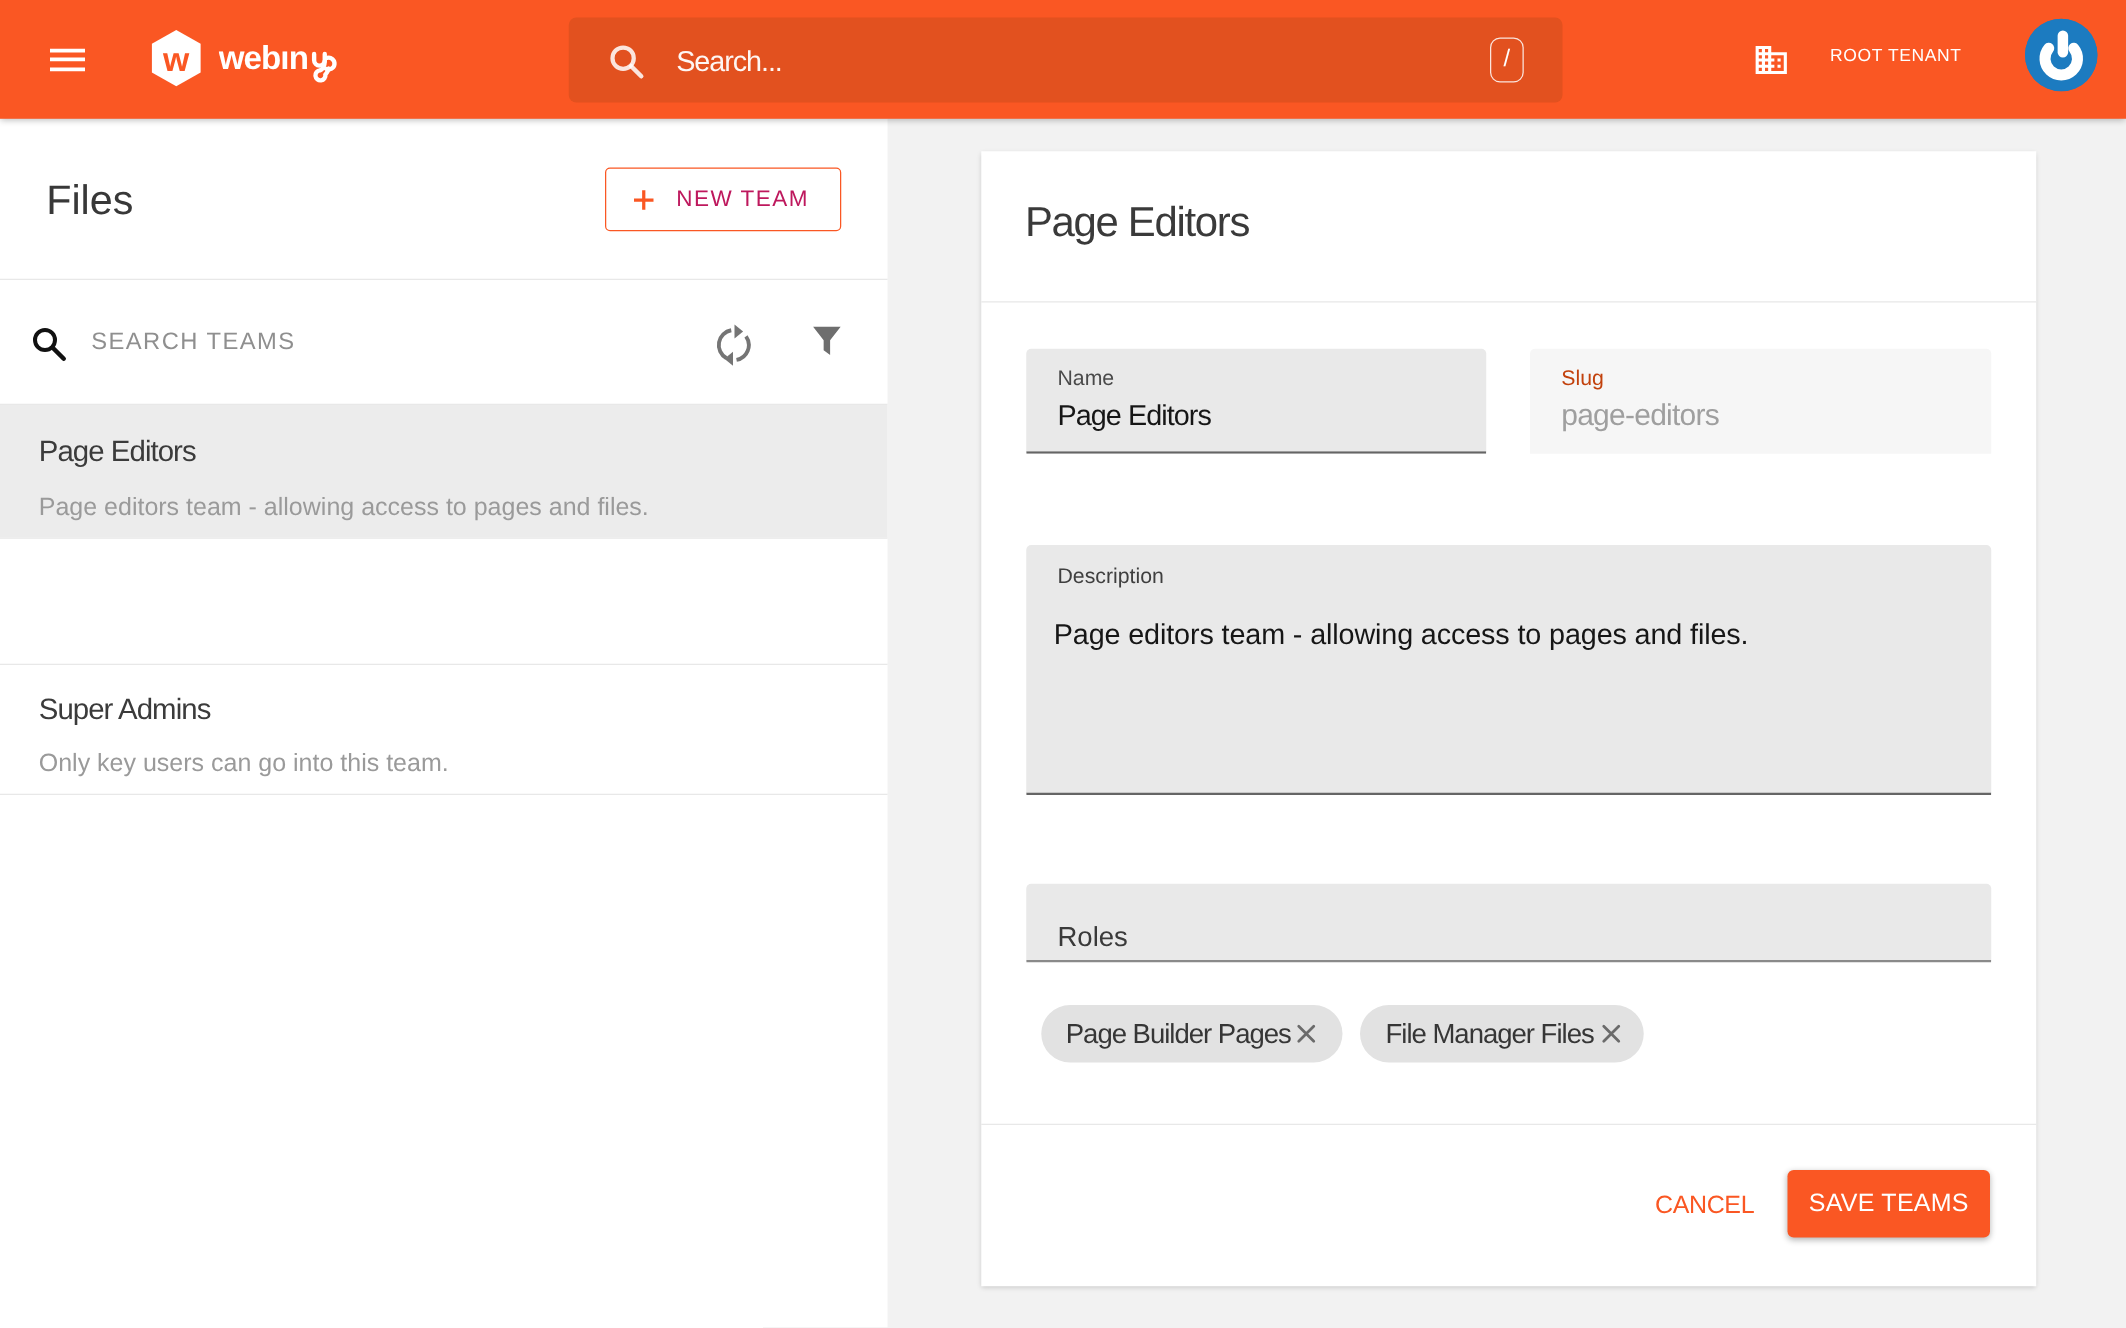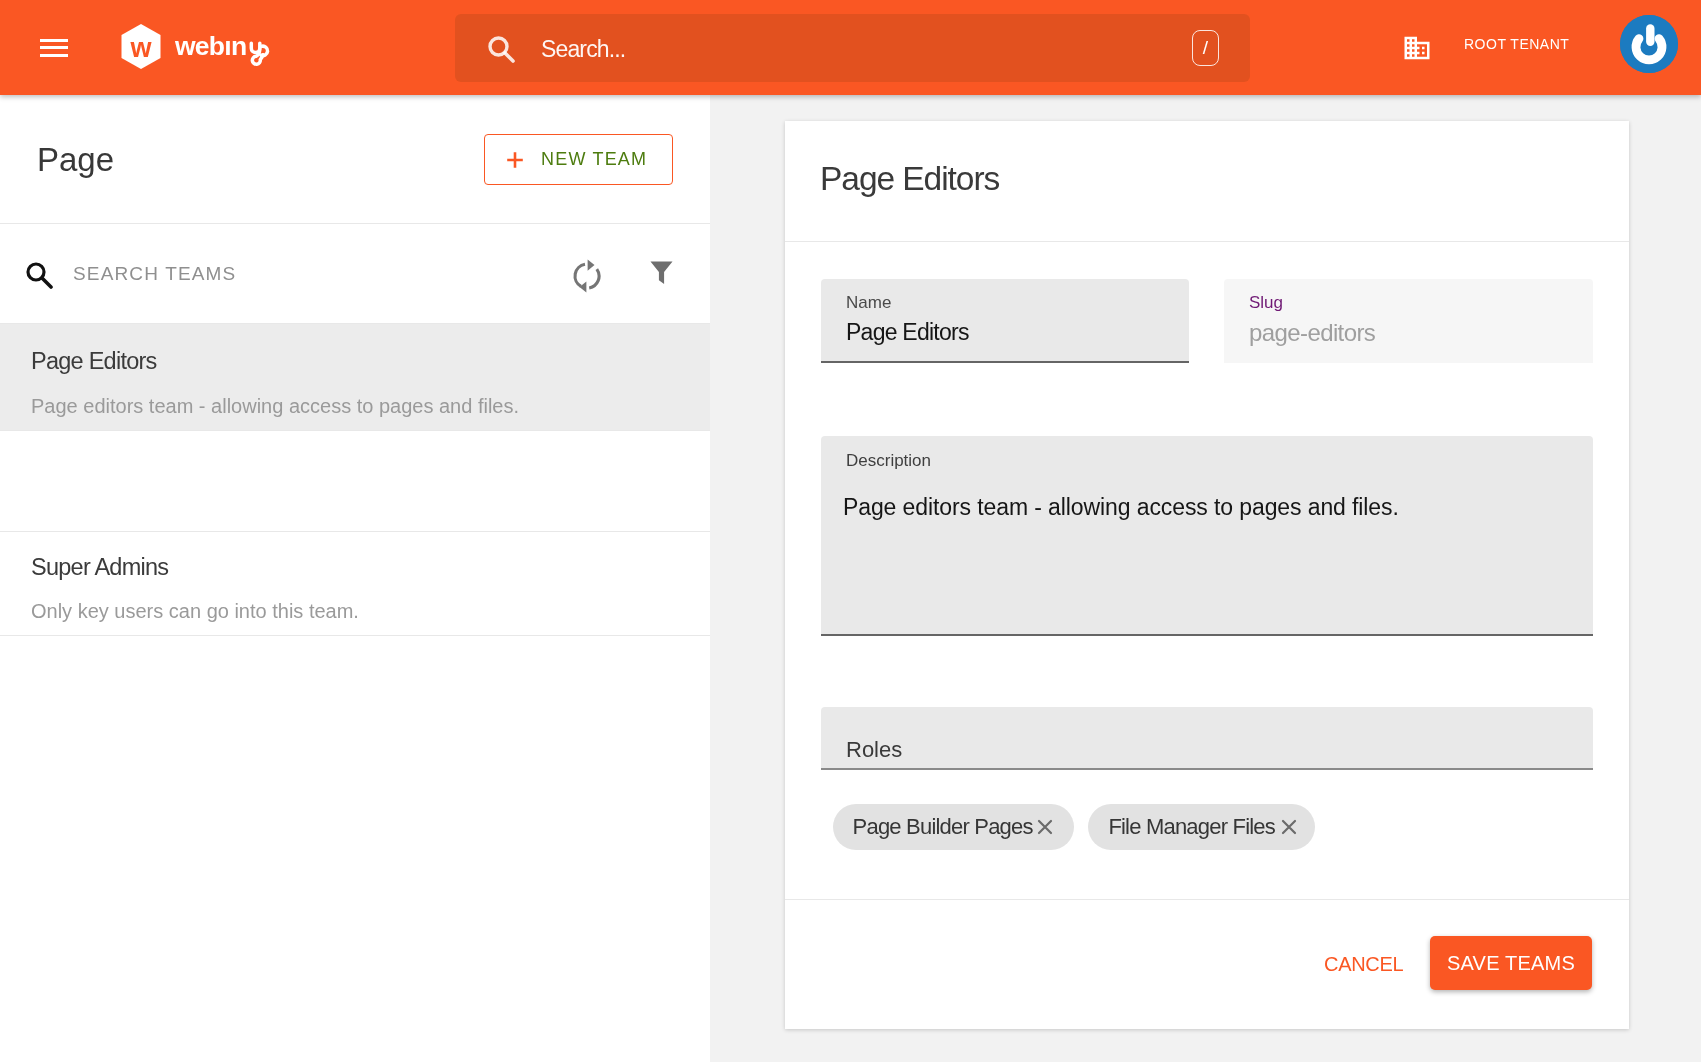--- a/index.html
+++ b/index.html
@@ -15,21 +15,21 @@
 .searchbar { position:absolute; left:455px; top:14px; width:795px; height:68px; background:#e2511f; border-radius:6px; }
 .search-ph { position:absolute; left:541px; top:36px; font-size:23px; color:rgba(255,255,255,0.95); letter-spacing:-0.85px; }
 .slashkey { position:absolute; left:1192px; top:30px; width:27px; height:36px; border:1.6px solid rgba(255,255,255,0.85); border-radius:8px; color:#fff; font-size:19px; text-align:center; line-height:33px; }
 .tenant { position:absolute; left:1402px; top:33px; }
 .tenant-label { position:absolute; left:1464px; top:36px; font-size:14px; color:#fff; letter-spacing:0.5px; }
 .avatar { position:absolute; left:1620px; top:15px; width:58px; height:58px; border-radius:50%; background:#1c7bc0; }
 
 
 .leftpanel { position:absolute; left:0; top:95px; width:710px; height:967px; background:#fff; }
 .teams-h { position:absolute; left:37px; top:46px; font-size:33px; color:#383838; }
-.newteam { position:absolute; left:484px; top:39px; width:189px; height:51px; border:1.5px solid #fa5723; border-radius:4px; color:#4d7c0f; font-size:18px; letter-spacing:1.2px; display:flex; align-items:center; }
+.newteam { position:absolute; left:484px; top:39px; width:189px; height:51px; border:1.5px solid #fa5723; border-radius:4px; color:#be185d; font-size:18px; letter-spacing:1.2px; display:flex; align-items:center; }
 .newteam svg { margin-left:21px; margin-right:17px; }
 
 .hdiv { position:absolute; background:#e8e8e8; height:1px; }
 .srch-row-icon { position:absolute; left:25px; top:166px; }
 .srch-ph { position:absolute; left:73px; top:168px; font-size:19px; letter-spacing:1.15px; color:#8f8f8f; }
 .refresh { position:absolute; left:572px; top:164px; }
 .funnel { position:absolute; left:650px; top:165px; }
 .item { position:absolute; left:0; width:710px; }
 .item .t { position:absolute; left:31px; font-size:23.5px; letter-spacing:-0.75px; color:#3b3b3b; }
 .item .s { position:absolute; left:31px; font-size:20px; color:#9a9a9a; letter-spacing:0px; }
@@ -37,42 +37,42 @@
 
 
 .card { position:absolute; left:785px; top:121px; width:844px; height:908px; background:#fff; box-shadow:0 1px 4px rgba(0,0,0,0.18); }
 .card-h { position:absolute; left:35px; top:39px; font-size:33.5px; letter-spacing:-1.05px; color:#3a3a3a; }
 .card-div { position:absolute; left:0; width:844px; height:1px; background:#e8e8e8; }
 .field { position:absolute; background:#e9e9e9; border-radius:4px 4px 0 0; }
 .field .lbl { position:absolute; left:25px; top:14px; font-size:17px; color:#4a4a4a; }
 .field .val { position:absolute; left:25px; top:40px; font-size:23px; letter-spacing:-0.75px; color:#161616; }
 .fname { left:36px; top:158px; width:368px; height:84px; border-bottom:2px solid #656565; }
 .fslug { left:439px; top:158px; width:369px; height:84px; background:#f6f6f6; }
-.fslug .lbl { color:#701a75; }
+.fslug .lbl { color:#c2410c; }
 .fslug .val { color:#9f9f9f; font-size:24px; letter-spacing:-0.6px; }
 .fdesc { left:36px; top:315px; width:772px; height:200px; border-bottom:2px solid #656565; }
 .fdesc .lbl { top:15px; color:#3f3f3f; }
 .fdesc .val { top:58px; left:22px; font-size:23px; letter-spacing:-0.1px; }
 .froles { left:36px; top:586px; width:772px; height:63px; border-bottom:2px solid #8a8a8a; }
 .froles .lbl { top:30px; font-size:22px; color:#3a3a3a; }
 .chip { position:absolute; height:46px; background:#e2e2e2; border-radius:23px; display:flex; align-items:center; font-size:22px; letter-spacing:-0.8px; color:#363636; }
 .chip1 { left:47.6px; top:683px; width:241px; }
 .chip2 { left:303.4px; top:683px; width:227px; }
 .chip .tx { margin-left:20px; }
 .chip1 svg { position:absolute; right:21px; top:15px; } .chip2 svg { position:absolute; right:18px; top:15px; }
 .cancel { position:absolute; left:539px; top:832px; font-size:20px; letter-spacing:-0.3px; color:#fa5723; }
 .save { position:absolute; left:645px; top:815px; width:162px; height:54px; background:#fa5723; border-radius:5px; box-shadow:0 2px 5px rgba(0,0,0,0.3); color:#fff; font-size:20px; letter-spacing:0.2px; display:flex; align-items:center; justify-content:center; }
 </style>
 </head>
 <body>
 
 <div style="position:absolute; left:710px; top:95px; width:991px; height:967px; background:#f2f2f2;"></div>
 
 <div class="leftpanel">
-  <div class="teams-h">Page</div>
+  <div class="teams-h">Files</div>
   <div class="newteam"><svg width="18" height="18" viewBox="0 0 18 18">
         <path d="M9 1.2 V16.8 M1.2 9 H16.8" stroke="#fa5723" stroke-width="2.6"></path>
       </svg>NEW TEAM</div>
   <div class="hdiv" style="left:0; top:128px; width:710px;"></div>
   <svg class="srch-row-icon" width="28" height="28" viewBox="0 0 28 28">
       <circle cx="11" cy="11" r="8" fill="none" stroke="#111" stroke-width="3.2"></circle>
       <line x1="17" y1="17" x2="26" y2="26" stroke="#111" stroke-width="3.6" stroke-linecap="round"></line>
     </svg>
   <div class="srch-ph">SEARCH TEAMS</div>
   <svg class="refresh" width="30" height="34" viewBox="0 0 30 34">

